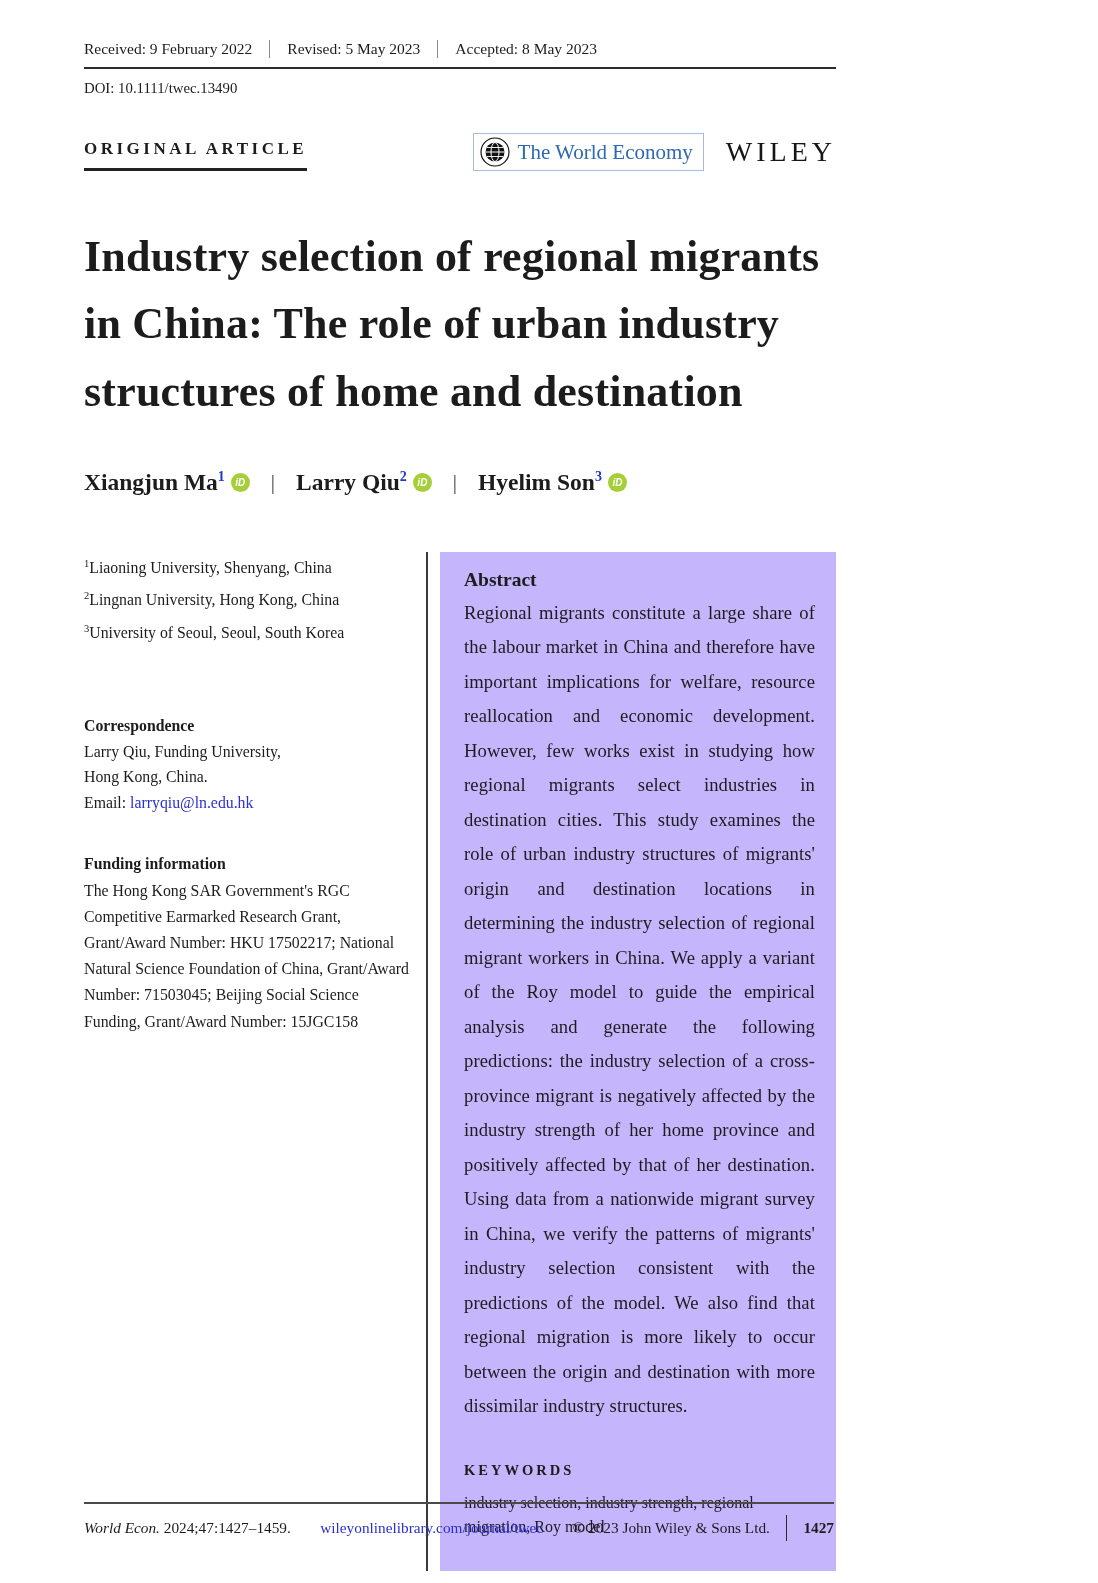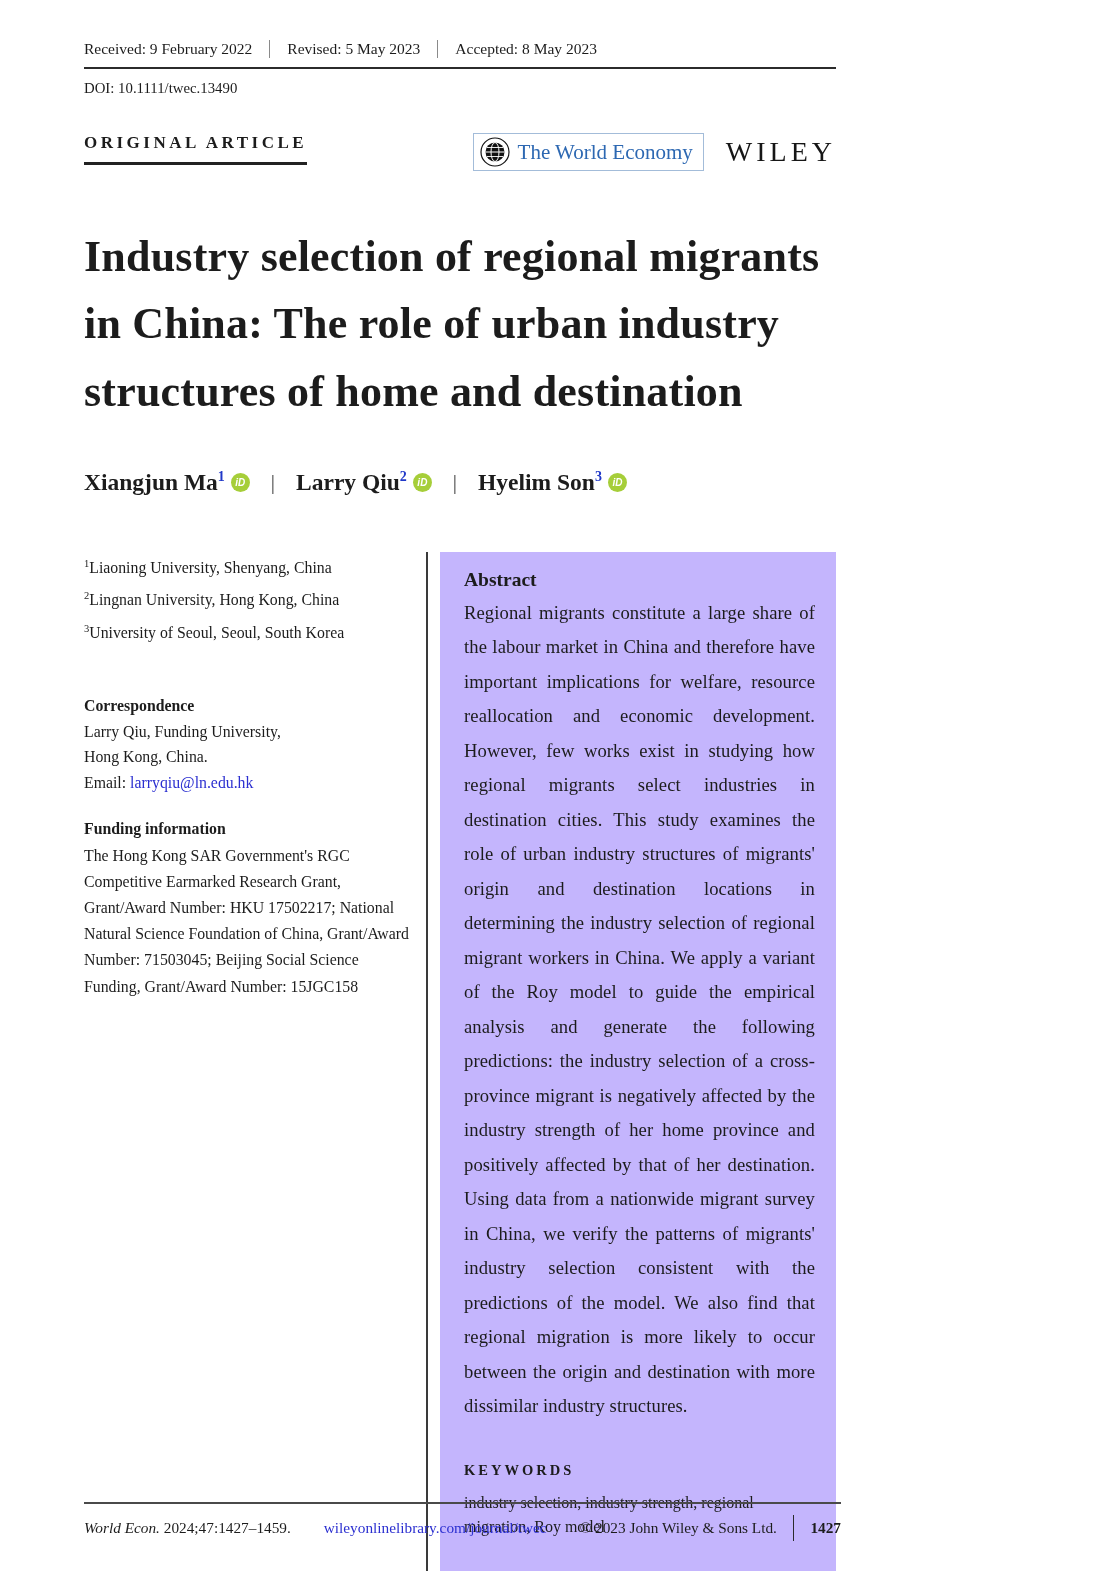--- a/index.html
+++ b/index.html
@@ -13,21 +13,21 @@
   }
   .page { position: relative; width: 922px; height: 1583px; padding: 40px 86px 0 84px; }
 
   
   .meta-row { display: flex; align-items: center; font-size: 15.5px; color: #1c1c1c; padding-bottom: 9px; }
   .meta-row .sep { width: 1px; background: #8a8a8a; align-self: stretch; margin: 0 17px; }
   .top-rule { border: none; border-top: 2px solid #2b2b2b; }
   .doi-line { font-size: 14.8px; margin-top: 11px; }
 
   
-  .brand-row { display: flex; justify-content: space-between; align-items: flex-start; margin-top: 36px; }
+  .brand-row { display: flex; justify-content: space-between; align-items: flex-end; margin-top: 36px; }
   .article-type {
     font-size: 17px; font-weight: bold; letter-spacing: 3.5px;
     padding-bottom: 9px; border-bottom: 3px solid #222; display: inline-block;
   }
   .brand-right { display: flex; align-items: center; gap: 22px; }
   .journal-box {
     display: flex; align-items: center; gap: 8px;
     border: 1px solid #a3bcd9; background: #fff; padding: 3px 10px 3px 6px;
   }
   .journal-name { font-size: 21px; color: #2d68b2; white-space: nowrap; }
@@ -49,39 +49,39 @@
     font-size: 10px; font-weight: bold; font-style: italic;
     margin-left: 6px; vertical-align: -2px;
   }
 
   
   .columns { display: flex; margin-top: 56px; align-items: stretch; }
   .left-col { width: 326px; flex-shrink: 0; font-size: 15.8px; }
   .affil-line { line-height: 2.05; }
   .affil-line sup { font-size: 10.5px; }
   .block-heading { font-weight: bold; }
-  .correspondence { margin-top: 44px; line-height: 1.62; }
-  .funding { margin-top: 21px; line-height: 1.66; }
+  .correspondence { margin-top: 64px; line-height: 1.62; }
+  .funding { margin-top: 36px; line-height: 1.66; }
   .link { color: #2b2fd0; text-decoration: none; }
   .col-divider { width: 2px; background: #3a3a3a; margin-left: 16px; flex-shrink: 0; }
 
   .abstract-box {
     flex: 1; margin-left: 12px; background: #c4b5fd;
     padding: 17px 21px 32px 24px;
   }
   .abstract-heading { font-size: 19.5px; font-weight: bold; margin-bottom: 5px; }
   .abstract-text {
     font-size: 18.6px; line-height: 1.855; text-align: justify;
     hyphens: auto; -webkit-hyphens: auto; letter-spacing: 0.1px;
   }
   .keywords-heading { margin-top: 38px; font-size: 14.5px; font-weight: bold; letter-spacing: 3px; }
   .keywords-text { margin-top: 12px; font-size: 16px; line-height: 1.5; }
 
   
-  .footer { position: absolute; left: 84px; right: 81px; bottom: 42px; }
+  .footer { position: absolute; left: 84px; right: 88px; bottom: 42px; }
   .footer-rule { border: none; border-top: 2px solid #4a4a4a; }
   .footer-row { display: flex; align-items: center; margin-top: 11px; font-size: 15.3px; }
   .footer-citation { white-space: nowrap; }
   .footer-citation .ital { font-style: italic; }
   .footer-mid { flex: 1; text-align: center; }
   .footer-right { display: flex; align-items: center; white-space: nowrap; }
   .footer-divider { width: 1.5px; height: 26px; background: #2b2b2b; margin: 0 16px; }
   .page-num { font-weight: bold; }
 </style>
 </head>

